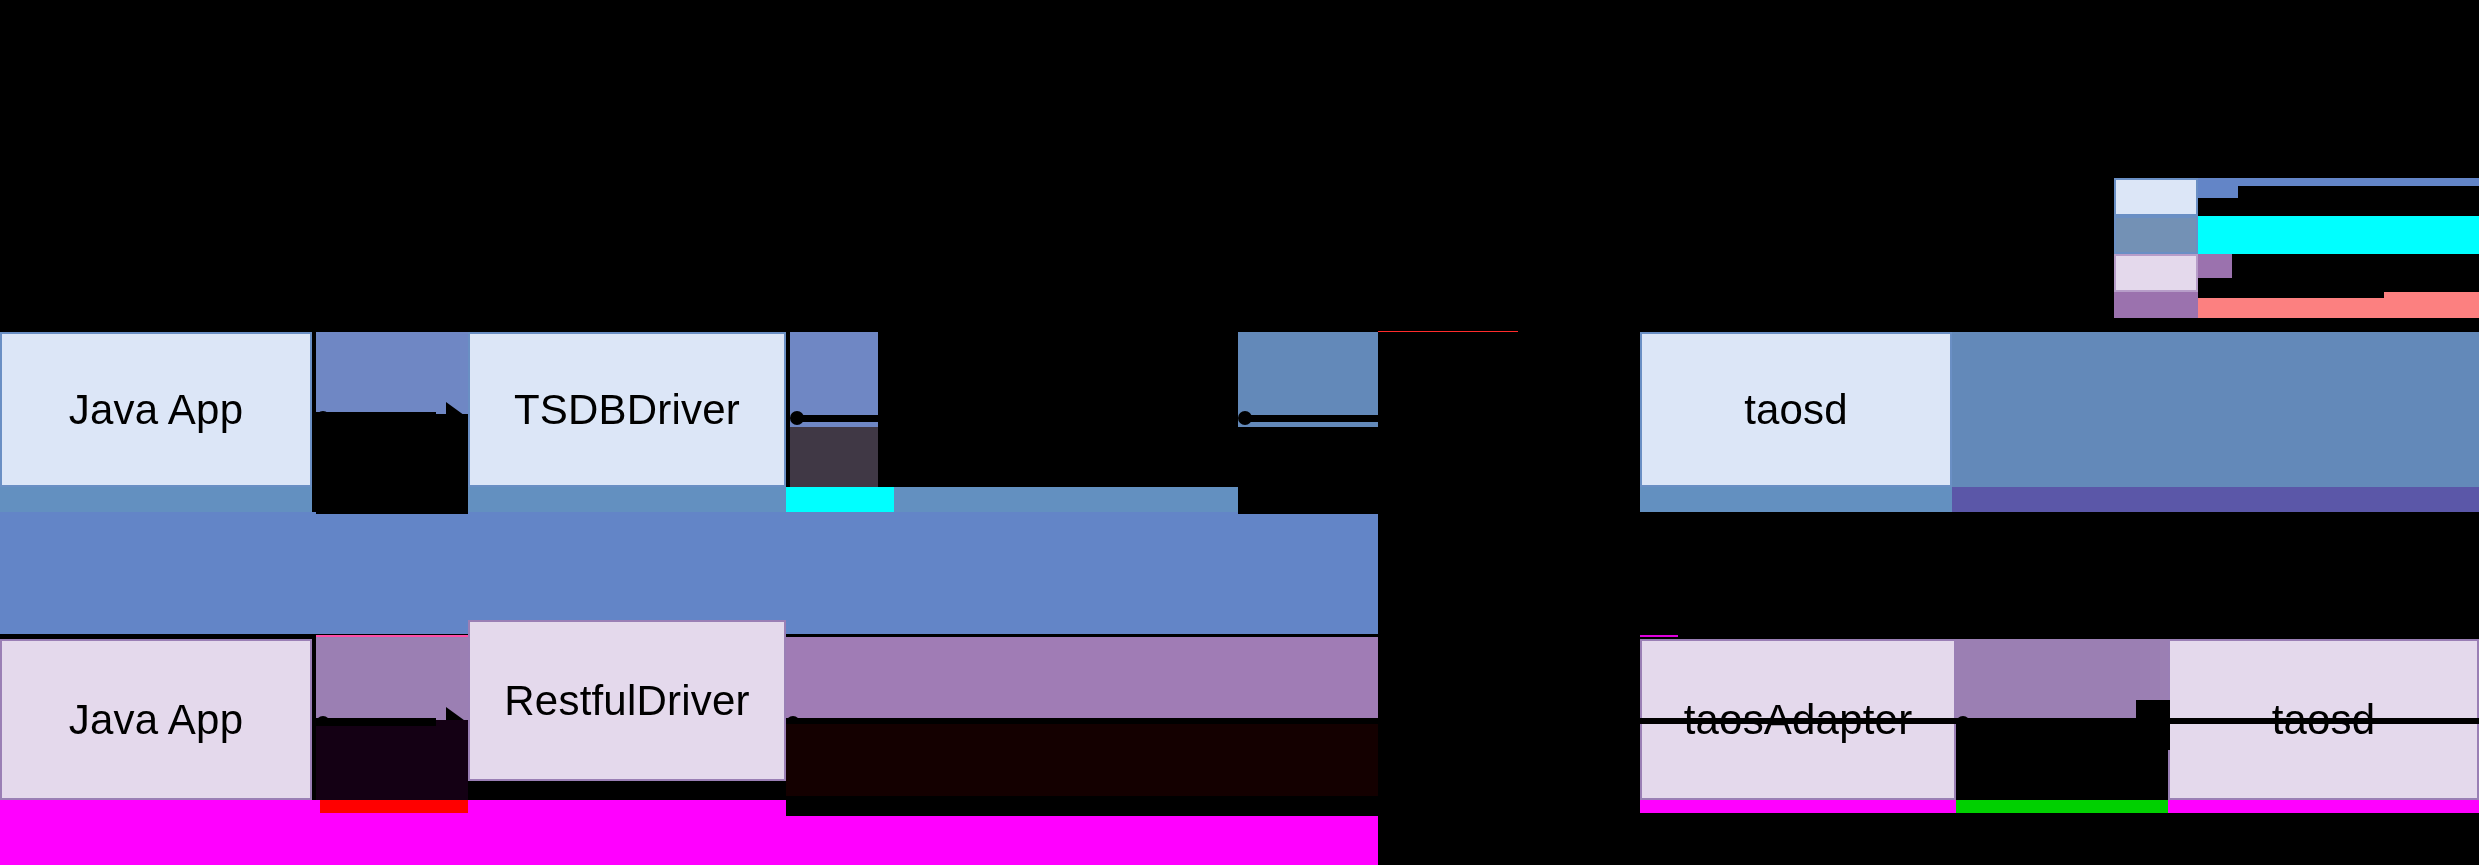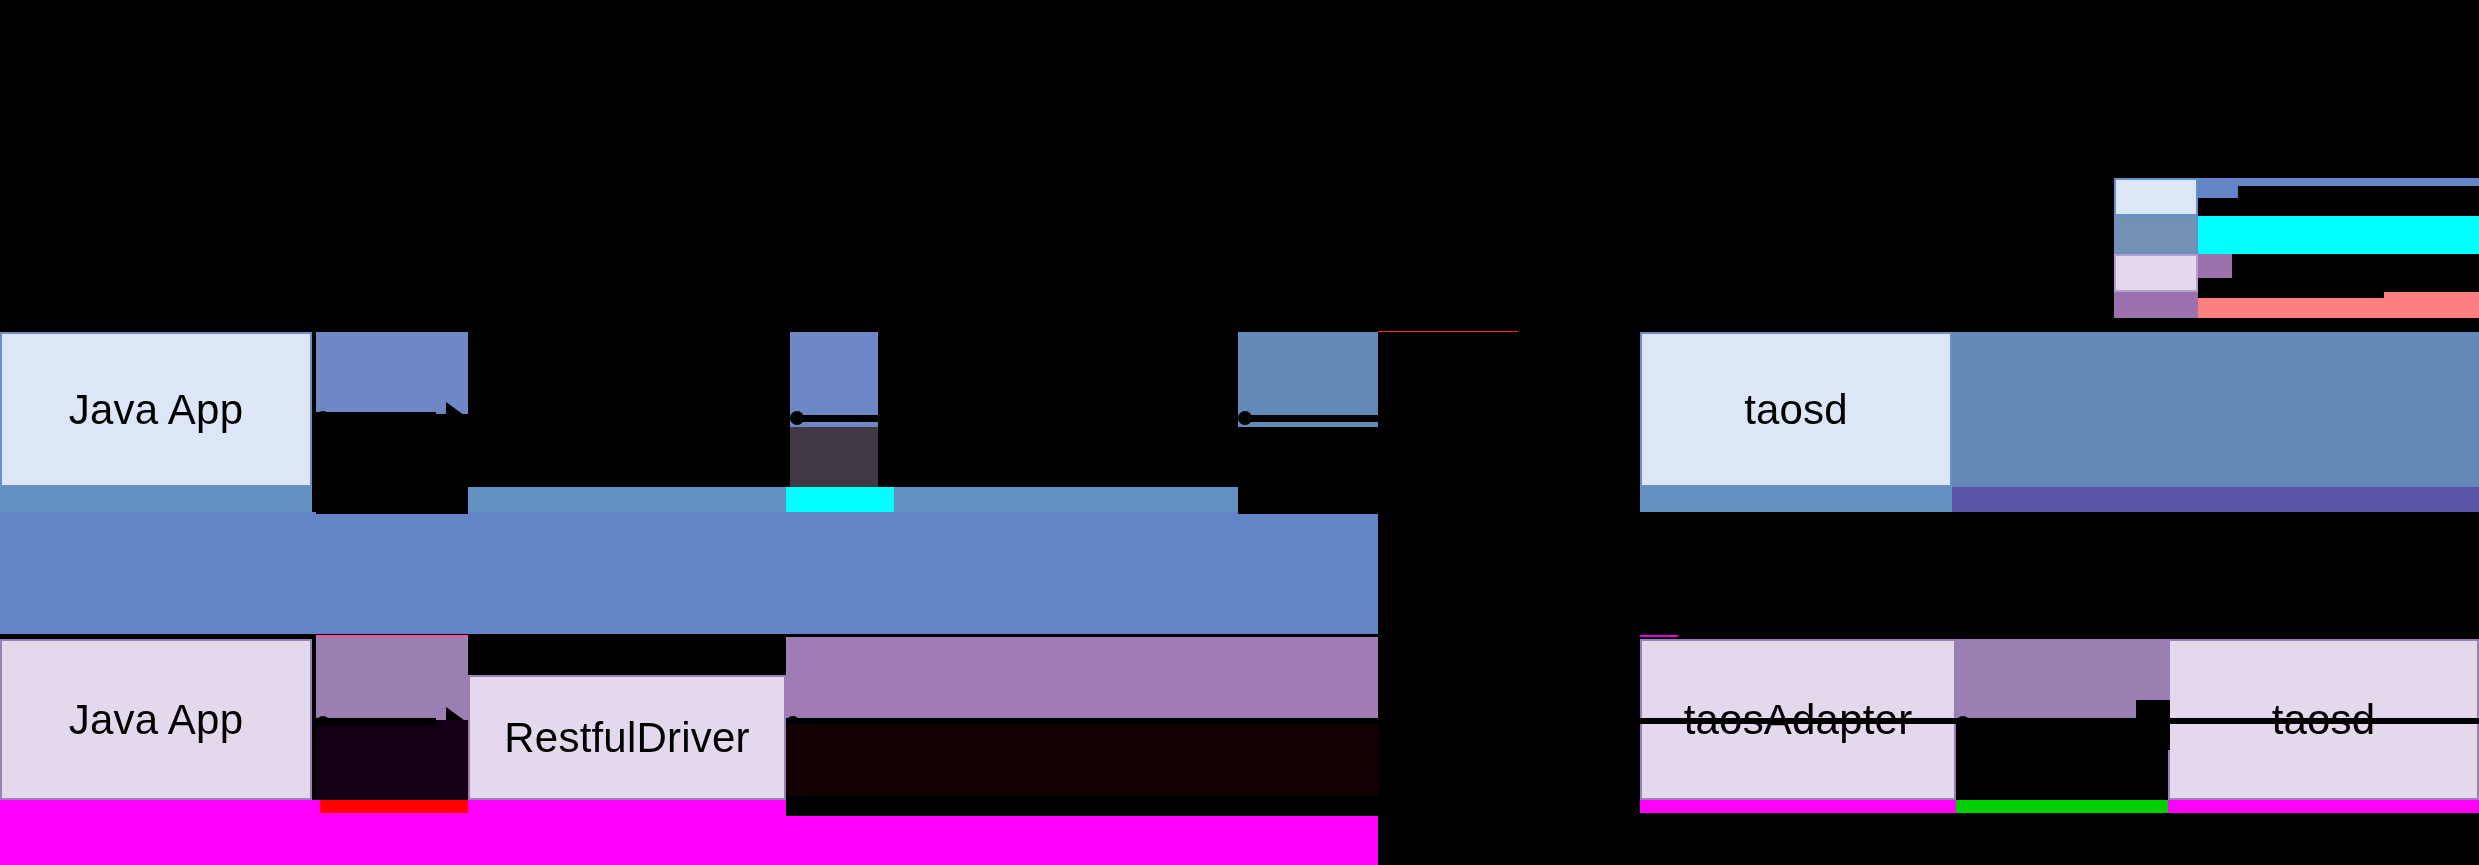--- a/index.html
+++ b/index.html
@@ -58,27 +58,28 @@
   <div class="abs hairline" style="left:1378px;top:635px;width:300px;background:#e000e0;"></div>
 
   <div class="abs band" style="left:0px;top:800px;width:1378px;height:65px;background:#ff00ff;"></div>
   <div class="abs band" style="left:1640px;top:800px;width:316px;height:13px;background:#ff00ff;"></div>
   <div class="abs band" style="left:1956px;top:800px;width:212px;height:13px;background:#00d000;"></div>
   <div class="abs band" style="left:2168px;top:800px;width:311px;height:13px;background:#ff00ff;"></div>
   <div class="abs band" style="left:320px;top:800px;width:148px;height:13px;background:#ff0000;"></div>
 
   <div class="abs node" style="left:0px;top:332px;width:312px;height:155px;">Java App</div>
 
+  <div class="abs node" style="left:468px;top:332px;width:318px;height:155px;">TSDBDriver</div>
 
 
   <div class="abs node" style="left:1640px;top:332px;width:312px;height:155px;">taosd</div>
 
   <div class="abs node rest" style="left:0px;top:639px;width:312px;height:161px;">Java App</div>
 
-  <div class="abs node rest" style="left:468px;top:675px;width:318px;height:125px;">RestfulDriver</div>
+  <div class="abs node rest" style="left:468px;top:620px;width:318px;height:161px;">RestfulDriver</div>
 
   <div class="abs node rest" style="left:1640px;top:639px;width:316px;height:161px;">taosAdapter</div>
 
   <div class="abs node rest" style="left:2168px;top:639px;width:311px;height:161px;">taosd</div>
 
   <div class="abs" style="left:316px;top:400px;width:152px;height:36px;">
     <div class="abs arrowtail" style="left:0px;top:11px;"></div>
     <div class="abs arrowline" style="left:6px;top:15px;width:126px;"></div>
     <div class="abs arrowhead" style="left:130px;top:2px;"></div>
   </div>

